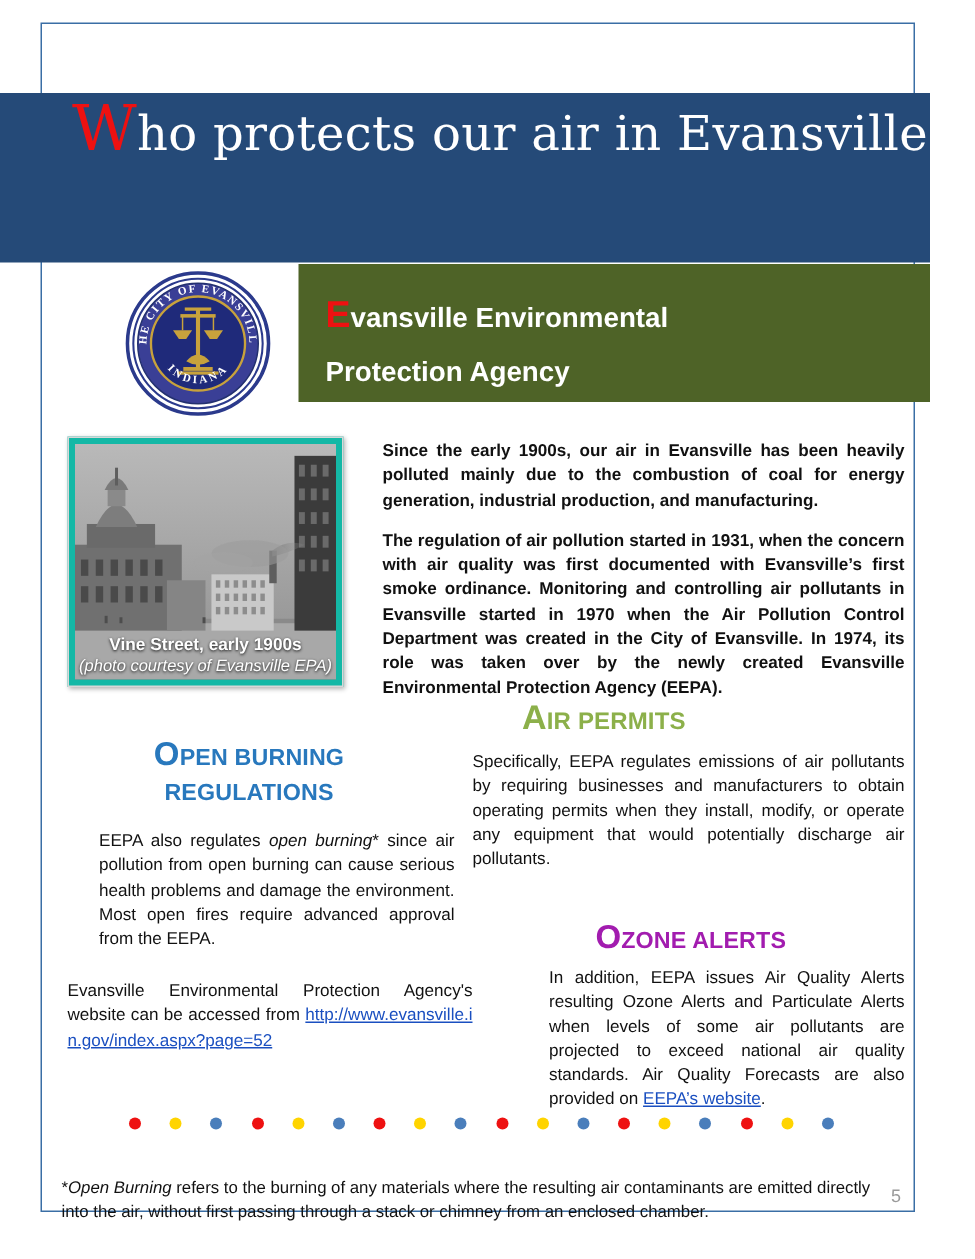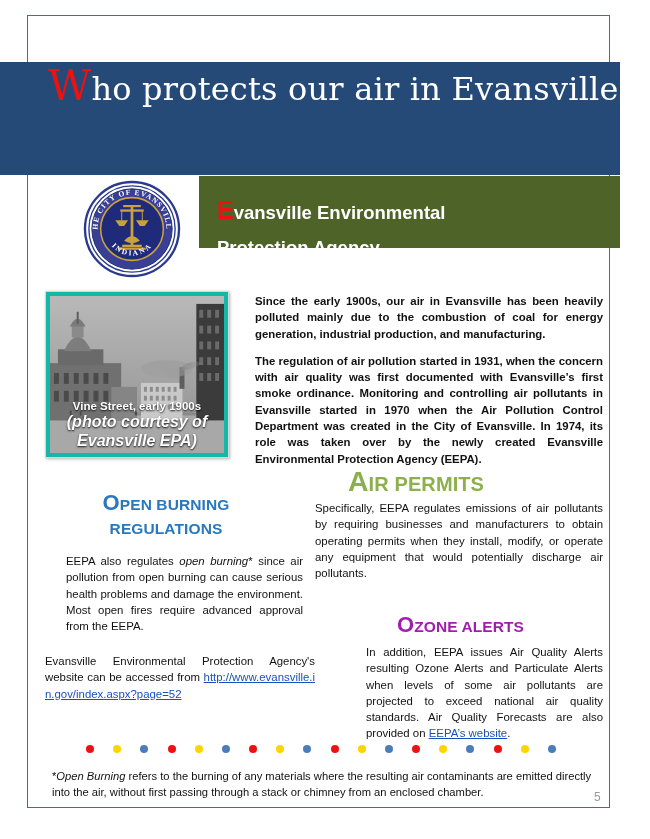--- a/index.html
+++ b/index.html
@@ -55,21 +55,21 @@
     line-height: 0;
     font-weight: 400;
   }
 
   
   #agency-bar {
     position: absolute;
     left: 199px;
     top: 176px;
     width: 421px;
-    height: 72px;
+    height: 92px;
     background: #4e6327;
     z-index: 4;
   }
   #agency-title {
     position: absolute;
     left: 18px;
     top: 13px;
     width: 392px;
     font-size: 18.5px;
     font-weight: bold;
@@ -116,21 +116,21 @@
     position: absolute;
     left: 0;
     right: 0;
     bottom: 2px;
     text-align: center;
     color: #ffffff;
     text-shadow: 0 1px 2px rgba(0,0,0,0.9);
     line-height: 1.18;
   }
   .cap-line1 { font-size: 11.5px; font-weight: 600; }
-  .cap-line2 { font-size: 16px; font-style: italic; font-weight: 700; }
+  .cap-line2 { font-size: 11px; font-style: italic; font-weight: 400; }
 
   
   .body-col {
     position: absolute;
     font-size: 11.4px;
     line-height: 1.43;
     text-align: justify;
     color: #111111;
   }
   #intro-col { left: 255px; top: 293px; width: 348px; }
@@ -146,21 +146,21 @@
 
   #head-open-burning {
     left: 45px; top: 487px; width: 242px;
     text-align: center;
     font-size: 15.5px;
     color: #2878bd;
     line-height: 1.42;
   }
   #head-air-permits {
     left: 318px; top: 465px; width: 285px;
-    font-size: 20px;
+    font-size: 16px;
     color: #8cb04a;
     text-align: left;
     padding-left: 30px;
     box-sizing: border-box;
   }
   #head-ozone-alerts {
     left: 318px; top: 612px; width: 285px;
     font-size: 15.5px;
     color: #a21caf;
     text-align: center;
@@ -186,26 +186,25 @@
     display: flex;
     justify-content: space-between;
     align-items: center;
   }
   .dot { width: 8px; height: 8px; border-radius: 50%; }
 
   
   #footnote {
     position: absolute;
     left: 41px;
-    top: 768px;
+    top: 784px;
     width: 545px;
     font-size: 11.2px;
     line-height: 1.45;
     color: #111111;
-    margin-left: 11px;
   }
   #footnote i { font-style: italic; }
 
   
   #page-number {
     position: absolute;
     left: 594px;
     top: 790px;
     font-size: 12px;
     color: #9a9a9a;

